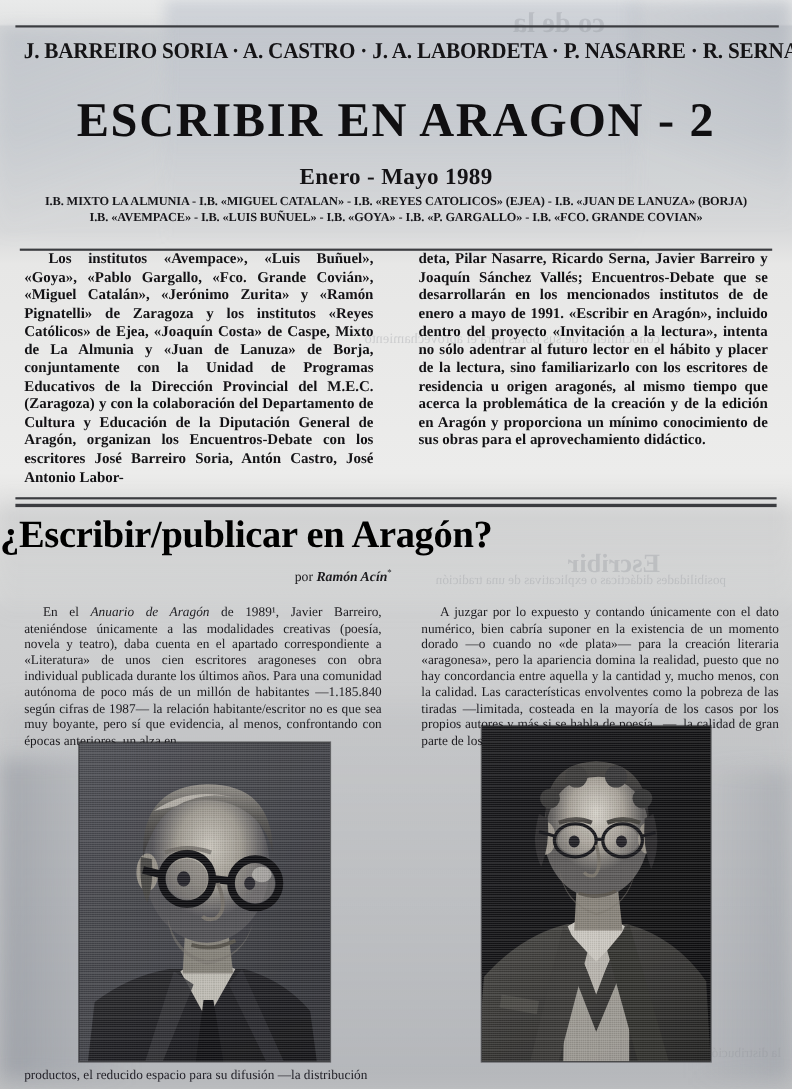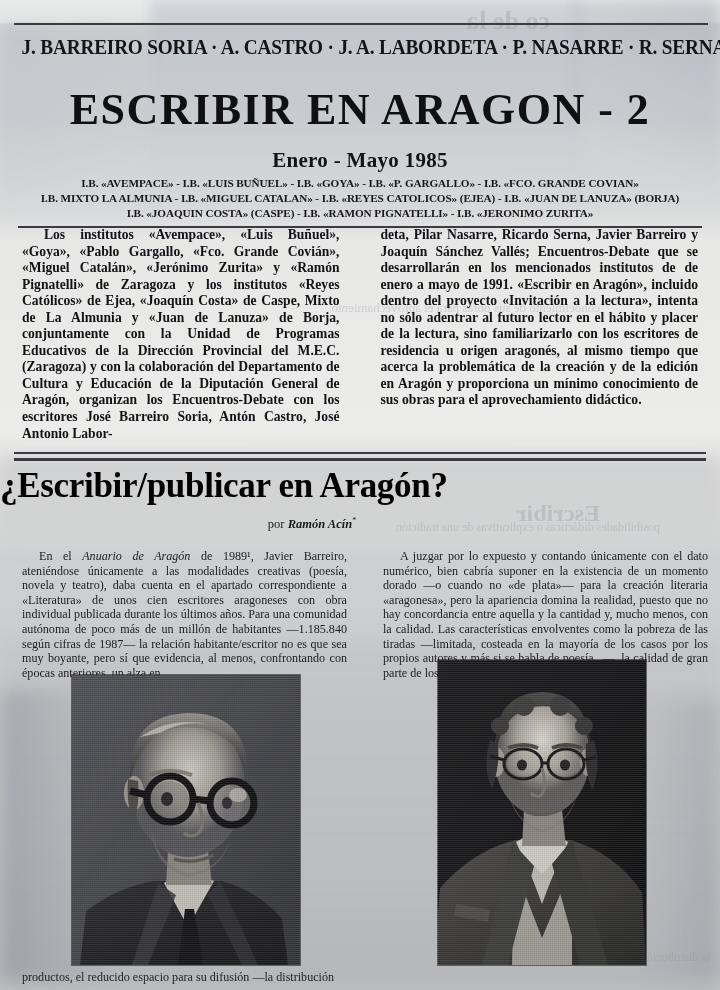--- a/index.html
+++ b/index.html
@@ -266,26 +266,25 @@
   <div class="ghost" style="left:200px; top:500px; width:400px; font-size:24px; font-weight:bold;">Escribir</div>
   <div class="ghost" style="left:60px; top:520px; width:600px; font-size:12px;">posibilidades didácticas o explicativas de una tradición</div>
   <div class="ghost" style="left:330px; top:950px; width:380px; font-size:12px;">la distribución de unos cien escritores</div>
 
   <div class="rule rule-top"></div>
 
   <div class="authors">J. BARREIRO SORIA · A. CASTRO · J. A. LABORDETA · P. NASARRE · R. SERNA · J. BARREIRO · J. SANCHEZ VALLES</div>
 
   <div class="maintitle">ESCRIBIR EN ARAGON - 2</div>
 
-  <div class="subtitle">Enero - Mayo 1985</div>
+  <div class="subtitle">Enero - Mayo 1989</div>
 
   <div class="institutes">
+    <div>I.B. MIXTO LA ALMUNIA - I.B. «MIGUEL CATALAN» - I.B. «REYES CATOLICOS» (EJEA) - I.B. «JUAN DE LANUZA» (BORJA)</div>
     <div>I.B. «AVEMPACE» - I.B. «LUIS BUÑUEL» - I.B. «GOYA» - I.B. «P. GARGALLO» - I.B. «FCO. GRANDE COVIAN»</div>
-    <div>I.B. MIXTO LA ALMUNIA - I.B. «MIGUEL CATALAN» - I.B. «REYES CATOLICOS» (EJEA) - I.B. «JUAN DE LANUZA» (BORJA)</div>
-    <div>I.B. «JOAQUIN COSTA» (CASPE) - I.B. «RAMON PIGNATELLI» - I.B. «JERONIMO ZURITA»</div>
   </div>
 
   <div class="rule rule-intro"></div>
 
   <div class="intro">
     <div class="intro-col">
       <p class="indent">Los institutos «Avempace», «Luis Buñuel», «Goya», «Pablo Gargallo, «Fco. Grande Covián», «Miguel Catalán», «Jerónimo Zurita» y «Ramón Pignatelli» de Zaragoza y los institutos «Reyes Católicos» de Ejea, «Joaquín Costa» de Caspe, Mixto de La Almunia y «Juan de Lanuza» de Borja, conjuntamente con la Unidad de Programas Educativos de la Dirección Provincial del M.E.C. (Zaragoza) y con la colaboración del Departamento de Cultura y Educación de la Diputación General de Aragón, organizan los Encuentros-Debate con los escritores José Barreiro Soria, Antón Castro, José Antonio Labor-</p>
     </div>
     <div class="intro-col">
       <p>deta, Pilar Nasarre, Ricardo Serna, Javier Barreiro y Joaquín Sánchez Vallés; Encuentros-Debate que se desarrollarán en los mencionados institutos de de enero a mayo de 1991. «Escribir en Aragón», incluido dentro del proyecto «Invitación a la lectura», intenta no sólo adentrar al futuro lector en el hábito y placer de la lectura, sino familiarizarlo con los escritores de residencia u origen aragonés, al mismo tiempo que acerca la problemática de la creación y de la edición en Aragón y proporciona un mínimo conocimiento de sus obras para el aprovechamiento didáctico.</p>

